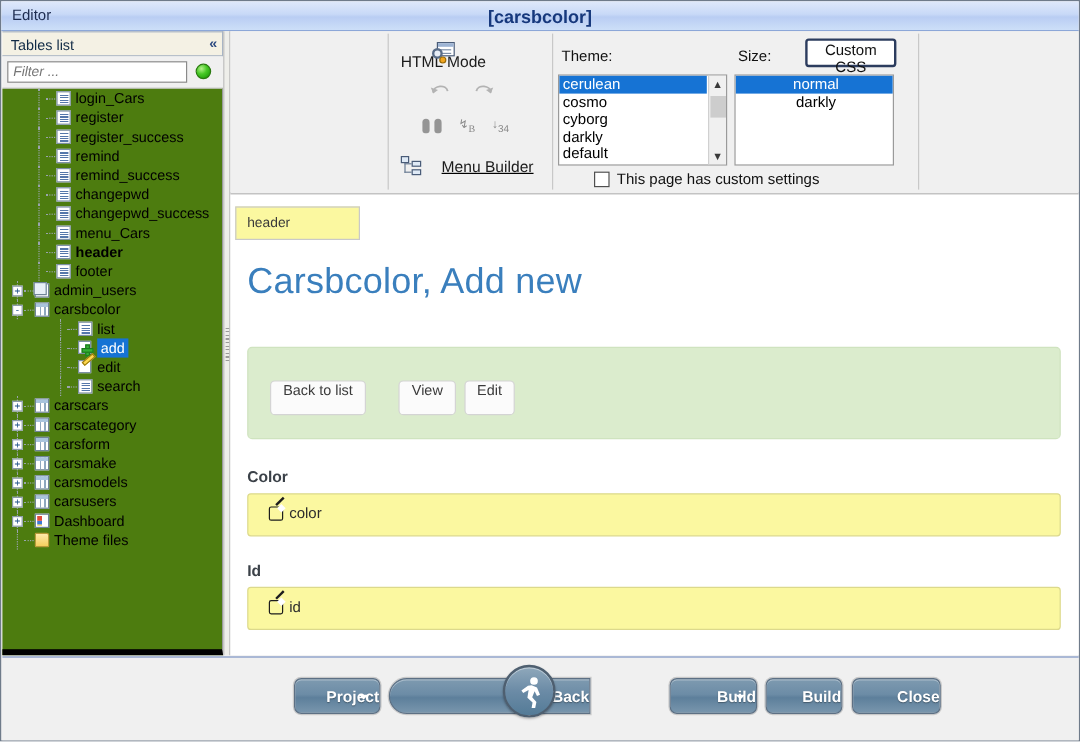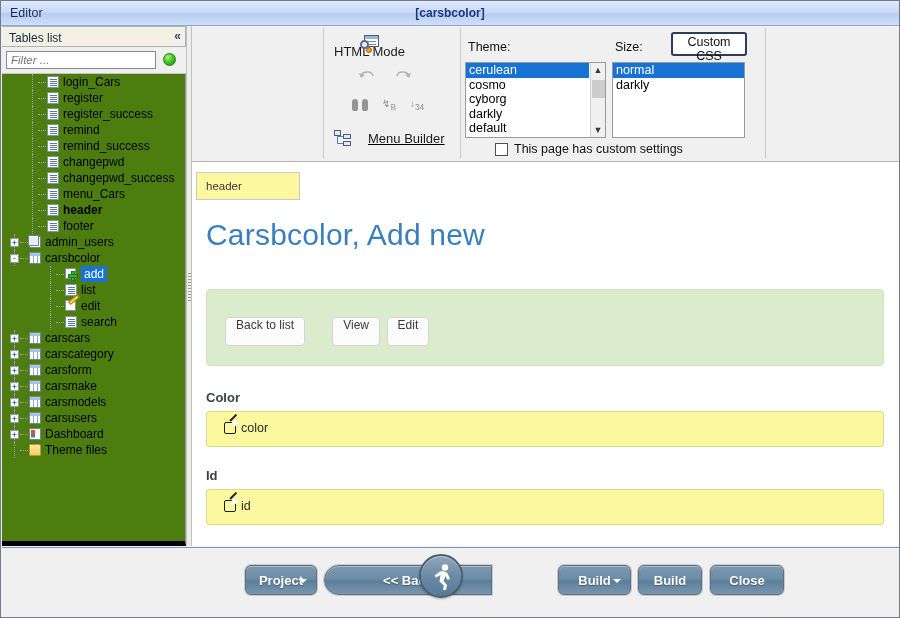--- a/index.html
+++ b/index.html
@@ -38,21 +38,21 @@
     position: absolute;
     left: 9px; top: 5px;
     font-size: 12.5px;
     color: #1d2c50;
   }
   .titlebar .doc-title {
     position: absolute;
     left: 0; top: 5px;
     width: 898px;
     text-align: center;
-    font-size: 12px;
+    font-size: 15px;
     font-weight: bold;
     color: #16387c;
   }
 
   
   .leftpanel {
     position: absolute;
     left: 1px; top: 25px;
     width: 184px; height: 520px;
     background: #ffffff;
@@ -409,21 +409,21 @@
     position: absolute; left: 0; width: 14px; height: 14px;
     text-align: center; font-size: 9px; line-height: 14px; color: #3a3a3a;
   }
   .lb-theme .arrowbtn.up { top: 0; }
   .lb-theme .arrowbtn.dn { bottom: 0; }
   .lb-theme .thumb {
     position: absolute; left: 1px; top: 17px;
     width: 13px; height: 18px;
     background: #cdcdcd;
   }
-  .lb-size { left: 150px; top: 36px; width: 133px; height: 76px; }
+  .lb-size { left: 150px; top: 36px; width: 133px; height: 76px; text-align: center; }
   .btn-customcss {
     position: absolute; left: 209px; top: 6px;
     width: 76px; height: 24px;
     border: 2px solid #2c3c5e;
     border-radius: 3px;
     background: #ffffff;
     font-family: "Liberation Sans", sans-serif;
     font-size: 12.5px;
     color: #111;
     box-sizing: border-box;
@@ -555,21 +555,21 @@
     position: absolute;
     height: 30px;
     border-radius: 15px;
     background: linear-gradient(to bottom, #7e9ab0 0%, #6c8ca6 45%, #5d7f9b 55%, #7996ad 100%);
     border: 1px solid #5d7084;
     box-shadow: 0 0 0 1px #c9c9c9, inset 0 1px 0 rgba(255,255,255,.35);
     color: #ffffff;
     font-family: "Liberation Sans", sans-serif;
     font-size: 13px;
     font-weight: bold;
-    text-align: center;
+    text-align: right;
     line-height: 29px;
     cursor: default;
     box-sizing: border-box;
     text-shadow: 0 1px 1px rgba(0,0,0,.35);
   }
   .wz.sq { border-radius: 6px; }
   .wz .caret {
     position: absolute;
     right: 9px; top: 13px;
     width: 0; height: 0;
@@ -683,34 +683,34 @@
           <span class="ico ico-multi" style="left: 27px;"></span>
           <span class="lbl" style="left: 43px;">admin_users</span>
         </div>
         <div class="node">
           <span class="vline" style="left: 12px;"></span>
           <span class="expander" style="left: 8px;">-</span>
           <span class="dots" style="left: 18px; width: 8px;"></span>
           <span class="ico ico-table" style="left: 27px;"></span>
           <span class="lbl" style="left: 43px;">carsbcolor</span>
         </div>
+        <div class="node">
+          <span class="vline" style="left: 48px;"></span>
+          <span class="dots" style="left: 54px; width: 8px;"></span>
+          <span class="ico ico-page" style="left: 63px;"></span>
+          <span class="lbl" style="left: 79px;">list</span>
+        </div>
         <div class="node selected">
           <span class="vline" style="left: 48px;"></span>
           <span class="dots" style="left: 54px; width: 8px;"></span>
           <span class="ico-plus" style="left: 63px;">
             <span class="base"></span>
             <span class="plus"></span>
           </span>
           <span class="lbl" style="left: 79px;">add</span>
-        </div>
-        <div class="node">
-          <span class="vline" style="left: 48px;"></span>
-          <span class="dots" style="left: 54px; width: 8px;"></span>
-          <span class="ico ico-page" style="left: 63px;"></span>
-          <span class="lbl" style="left: 79px;">list</span>
         </div>
         <div class="node">
           <span class="vline" style="left: 48px;"></span>
           <span class="dots" style="left: 54px; width: 8px;"></span>
           <span class="ico-pencil" style="left: 63px;">
             <span class="base"></span>
             <span class="pen"></span>
           </span>
           <span class="lbl" style="left: 79px;">edit</span>
         </div>

